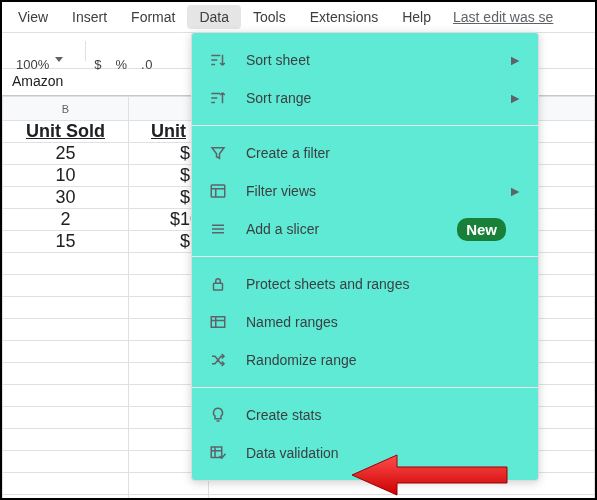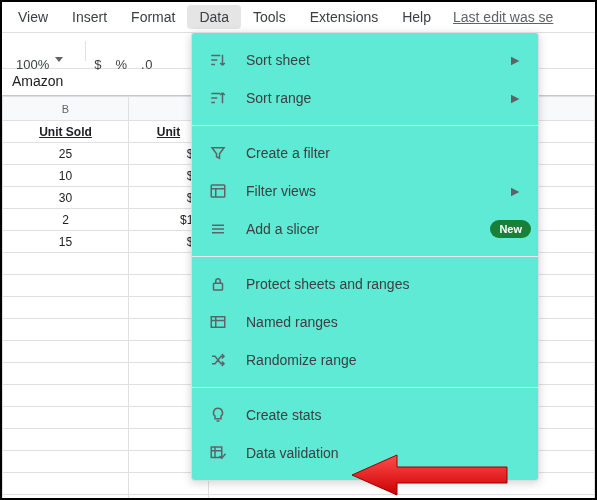--- a/index.html
+++ b/index.html
@@ -18,36 +18,36 @@
   .caret { display: inline-block; margin-left: 6px; border-left: 4px solid transparent; border-right: 4px solid transparent; border-top: 5px solid #5f6368; }
   .toolbar .zero { font-size: 13px; letter-spacing: 0.5px;}
 
   
   .fxbar { height: 28px; border-top: 1px solid #e0e0e0; border-bottom: 1px solid #c8c8c8; padding: 4px 10px; font-size: 14px; color: #202124; }
   
   
   .grid { position: relative; }
   table { border-collapse: collapse; width: 100%; table-layout: fixed; }
   th.colhdr { height: 24px; background: #f8f9fa; border: 1px solid #e0e0e0; font-weight: normal; font-size: 11px; color: #5f6368; text-align: center; }
-  td { height: 22px; border: 1px solid #e0e0e0; font-size: 12px; color: #202124; padding: 0 8px; }
+  td { height: 22px; border: 1px solid #e0e0e0; font-size: 18px; color: #202124; padding: 0 8px; }
   td.center { text-align: center; }
   td.right { text-align: right; }
   .col-b { width: 126px; }
   .col-c { width: 80px; }
   .col-rest { }
   .hdr-cell { font-weight: bold; text-decoration: underline; text-align: center; }
 
   
   .menu { position: absolute; left: 189px; top: 30px; width: 348px; background: #5eead4; border: 1px solid #dadce0; border-radius: 4px; box-shadow: 0 2px 10px rgba(0,0,0,0.18); padding: 8px 0; z-index: 10; }
   .menu .row { display: flex; align-items: center; height: 38px; padding: 0 16px; font-size: 14px; color: #3c4043; cursor: pointer; position: relative; }
   .menu .ic { width: 20px; height: 20px; margin-right: 18px; display: flex; align-items: center; justify-content: center; flex: 0 0 20px; }
   .menu .lbl { flex: 1; }
   .menu .arrow { color: #5f6368; position: absolute; right: 16px; }
   .menu .divider { height: 1px; background: #e8eaed; margin: 8px 0; }
-  .badge-new { background: #188038; color: #fff; font-size: 11px; font-weight: bold; padding: 3px 9px; border-radius: 10px; position: absolute; right: 7px; }
+  .badge-new { background: #188038; color: #fff; font-size: 15px; font-weight: bold; padding: 3px 9px; border-radius: 10px; position: absolute; right: 32px; }
 
   svg { display: block; }
 
   
   .annot-arrow { position: absolute; left: 350px; top: 448px; z-index: 20; pointer-events: none; }
 </style>
 </head>
 <body>
 
 <div class="menubar">

